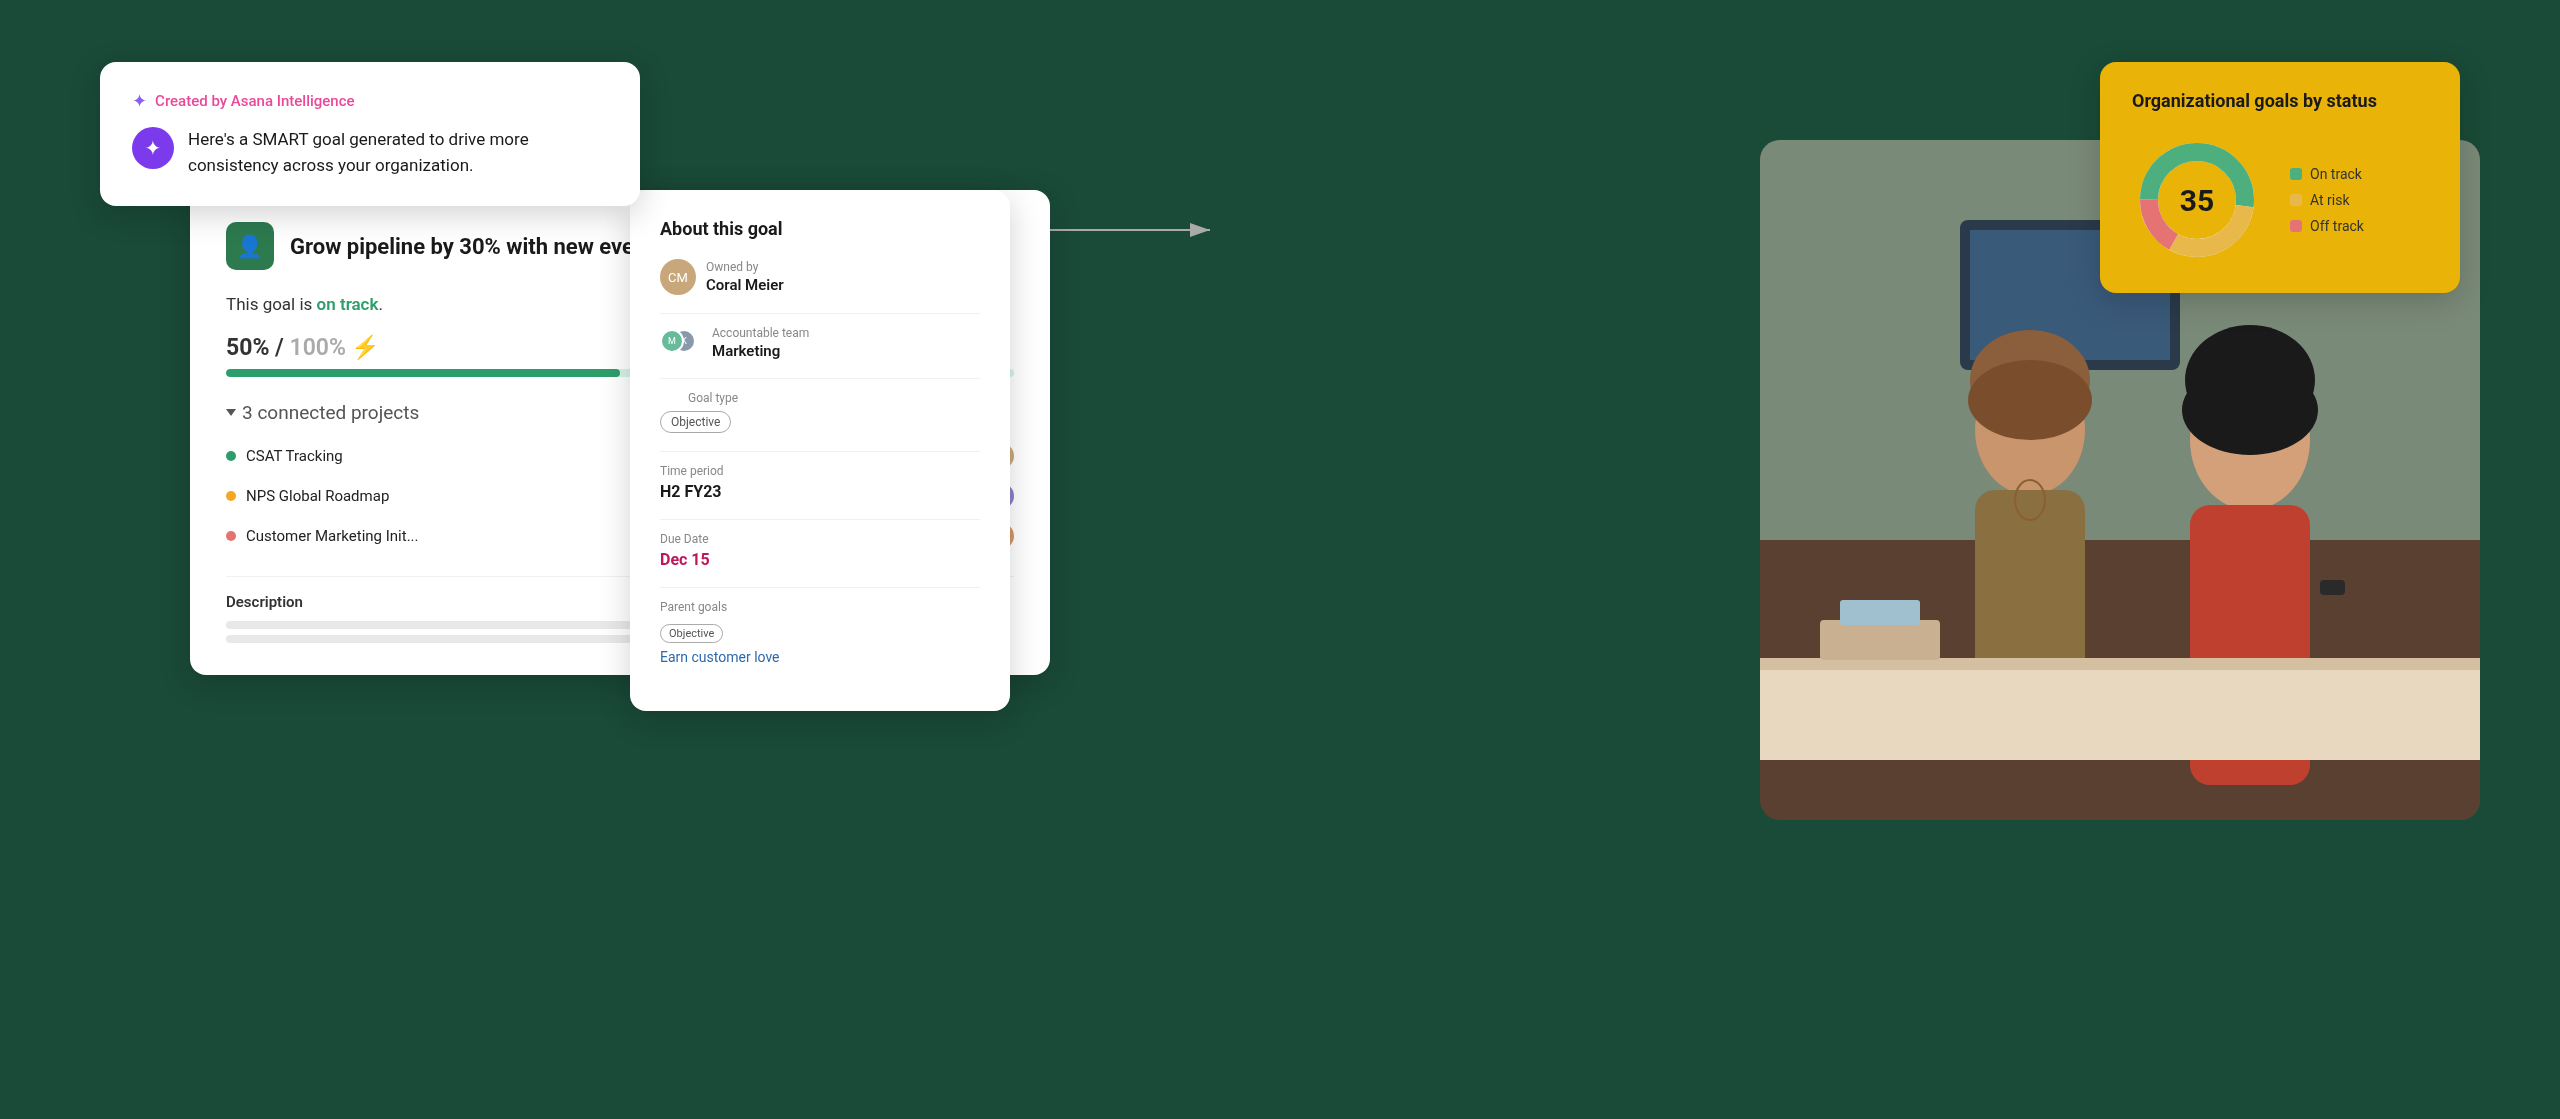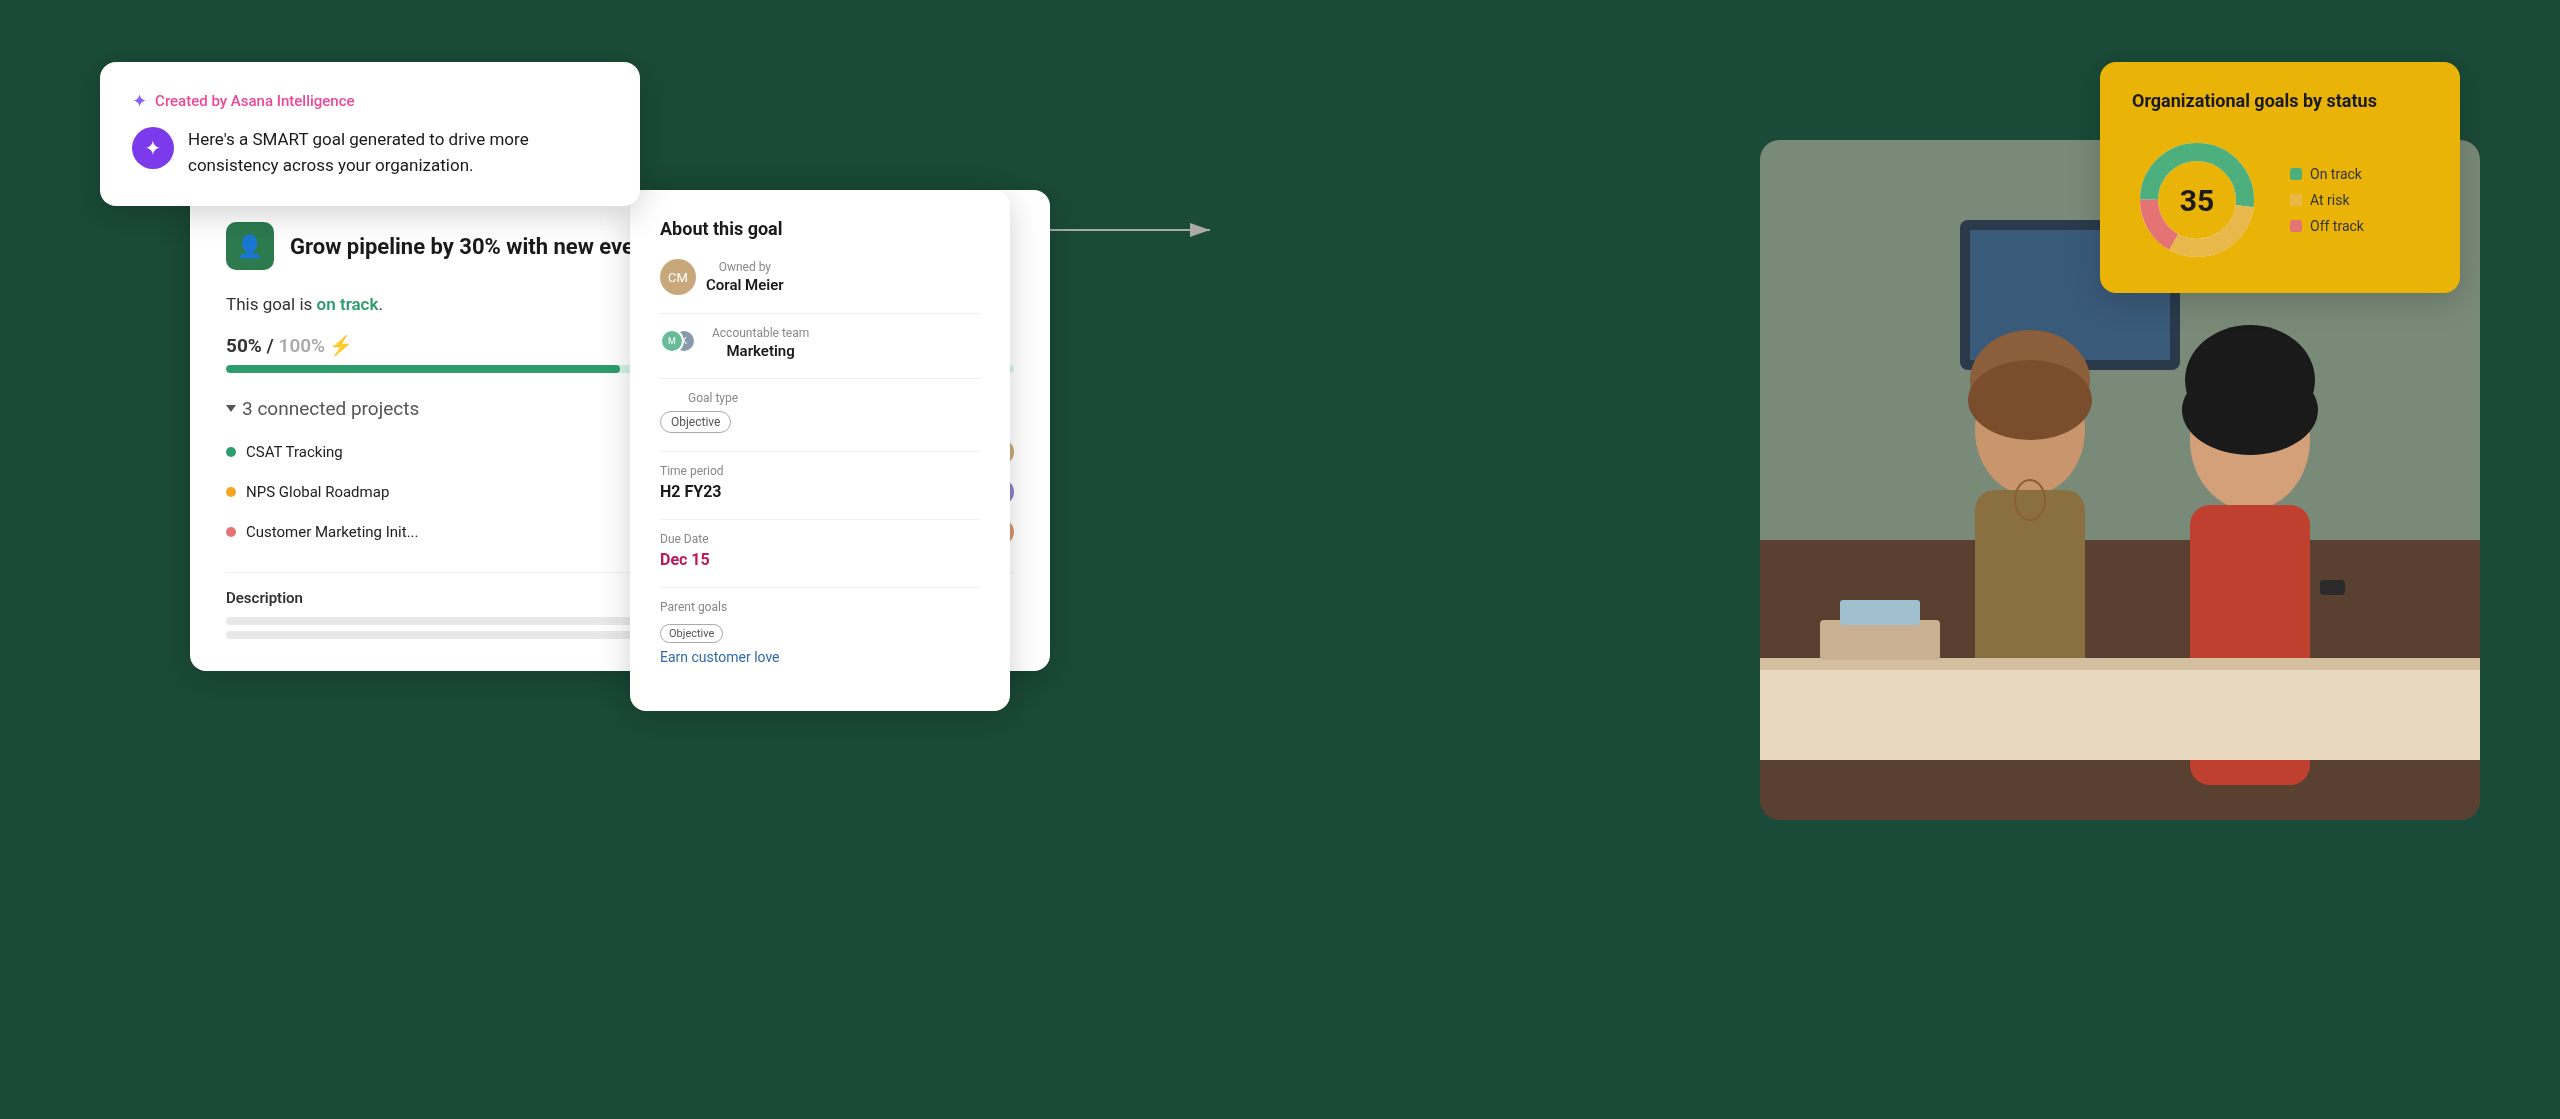--- a/index.html
+++ b/index.html
@@ -117,21 +117,21 @@
     .on-track-text {
       color: #2d9e6b;
       font-weight: 600;
     }
 
     .progress-section {
       margin-bottom: 24px;
     }
 
     .progress-label {
-      font-size: 19px;
+      font-size: 23px;
       color: #333;
       margin-bottom: 8px;
       font-weight: 600;
     }
 
     .progress-pct-green {
       color: #333;
       font-weight: 700;
     }
 
@@ -286,21 +286,20 @@
 
     .about-section {
       margin-bottom: 18px;
     }
 
     .about-owner-row {
       display: flex;
       align-items: center;
       gap: 10px;
       margin-bottom: 6px;
-      text-align: center;
     }
 
     .owner-avatar {
       width: 36px;
       height: 36px;
       border-radius: 50%;
       background: #c8a87a;
       display: flex;
       align-items: center;
       justify-content: center;

